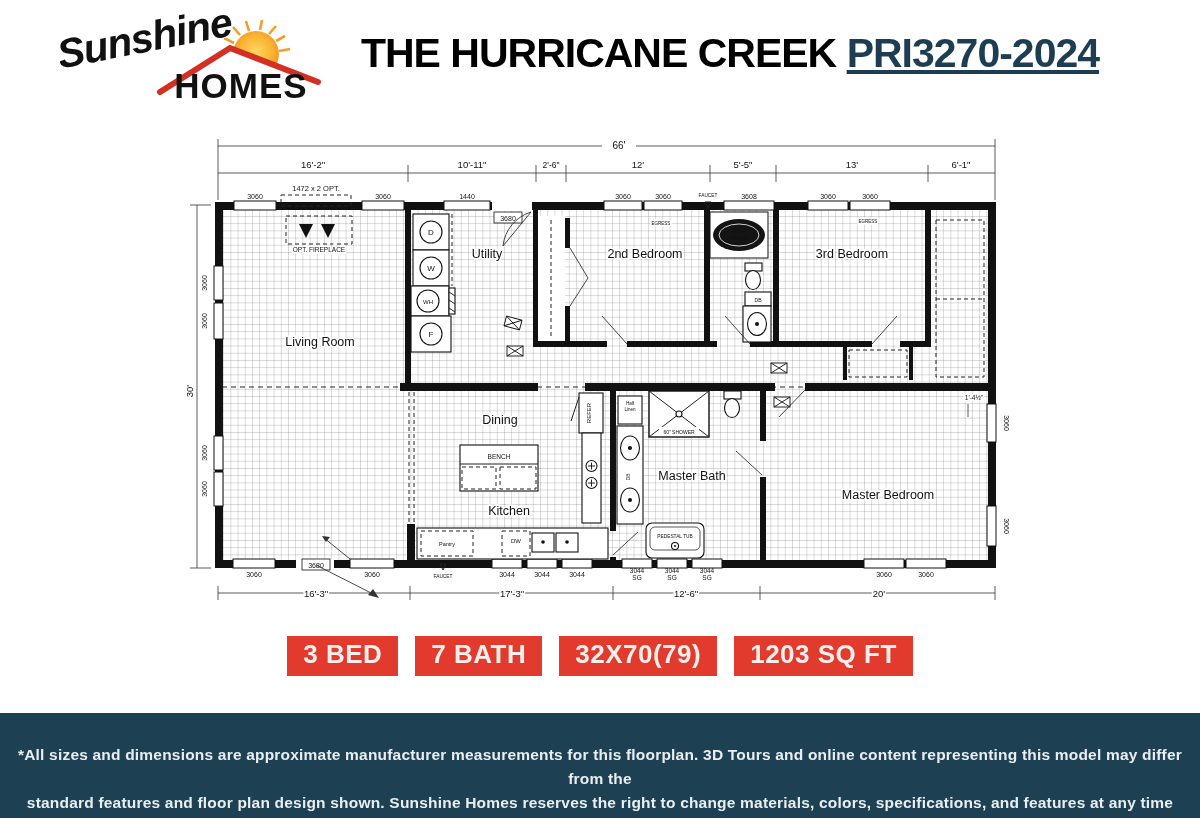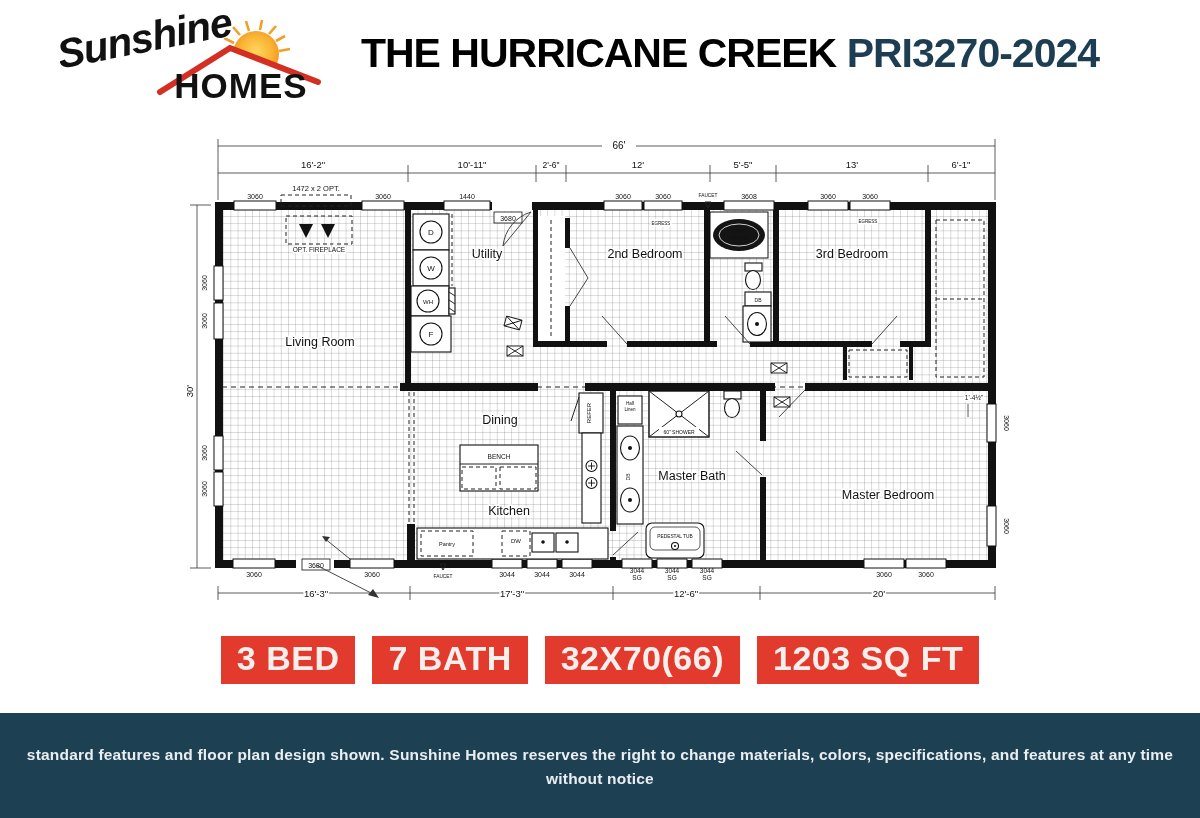--- a/index.html
+++ b/index.html
@@ -3,24 +3,24 @@
 <meta charset="utf-8">
 <style>
   html,body{margin:0;padding:0;background:#fff;}
   .page{position:relative;width:1200px;height:818px;background:#ffffff;overflow:hidden;
         font-family:"Liberation Sans",sans-serif;}
   
   .logo{position:absolute;left:60px;top:8px;width:262px;height:94px;}
   .title{position:absolute;left:318px;top:30px;width:824px;text-align:center;
          font-size:41px;font-weight:bold;letter-spacing:-1px;white-space:nowrap;}
   .title .t-red{color:#000000;}
-  .title .t-navy{color:#1d3e52;}
+  .title .t-navy{color:#1d3e52;text-decoration:underline;}
   
   .badges{position:absolute;left:0;top:636px;width:1200px;display:flex;justify-content:center;gap:17px;}
-  .badge{background:#e23b2e;color:#f7efec;font-weight:bold;font-size:34px;
+  .badge{background:#e23b2e;color:#f7efec;font-weight:bold;font-size:26px;
          padding:3px 16px 6px;letter-spacing:0.5px;}
   
   .footer{position:absolute;left:0;top:713px;width:1200px;height:105px;background:#1d4053;
           color:#e9eef1;text-align:center;}
   .footer .inner{padding-top:30px;font-weight:bold;font-size:15.5px;line-height:1.55;letter-spacing:0.2px;}
   
   .plan{position:absolute;left:183px;top:122px;width:840px;height:505px;}
   svg text{font-family:"Liberation Sans",sans-serif;fill:#111;}
   .halo{stroke:#fff;stroke-width:3px;paint-order:stroke;}
   .dimline{stroke:#333;stroke-width:0.8;fill:none;}
@@ -367,23 +367,24 @@
       <text class="halo" x="500" y="424">Dining</text>
       <text class="halo" x="509" y="515">Kitchen</text>
       <text class="halo" x="692" y="480">Master Bath</text>
       <text class="halo" x="888" y="499">Master Bedroom</text>
     </g>
   </svg>
 
   <div class="badges">
     <div class="badge">3 BED</div>
     <div class="badge">7 BATH</div>
-    <div class="badge">32X70(66)</div>
+    <div class="badge">32X70(79)</div>
     <div class="badge">1203 SQ FT</div>
   </div>
 
   <div class="footer">
     <div class="inner">
+      <div>*All sizes and dimensions are approximate manufacturer measurements for this floorplan. 3D Tours and online content representing this model may differ from the</div>
       <div>standard features and floor plan design shown. Sunshine Homes reserves the right to change materials, colors, specifications, and features at any time without notice</div>
     </div>
   </div>
 
 </div>
 
 </body></html>

